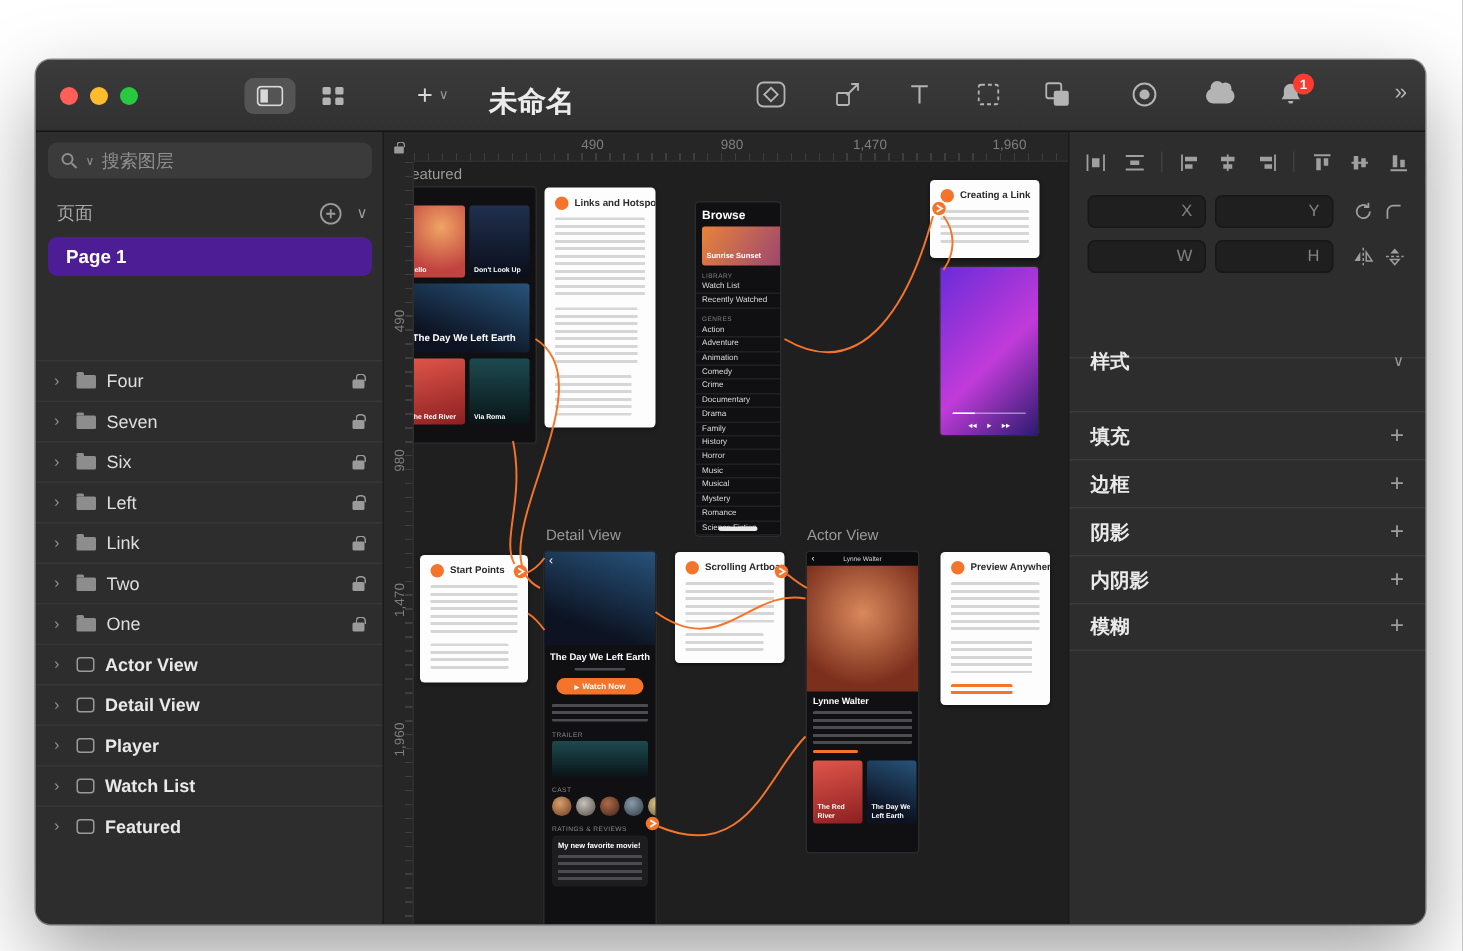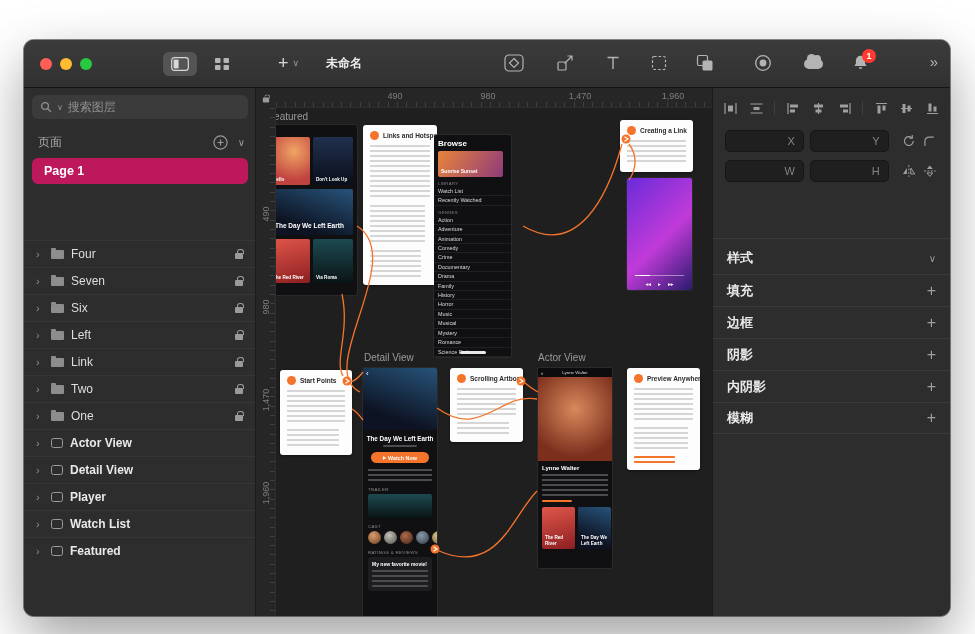--- a/index.html
+++ b/index.html
@@ -14,39 +14,39 @@
   .tl{position:absolute;top:18px;width:12px;height:12px;border-radius:50%;}
   .tl.red{left:16px;background:#FF5F57;}
   .tl.yellow{left:36px;background:#FEBC2E;}
   .tl.green{left:56px;background:#28C840;}
   .seg{position:absolute;top:12px;width:34px;height:24px;border-radius:6px;display:flex;align-items:center;justify-content:center;}
   .seg.active{background:#545454;}
   .tb-ic{position:absolute;top:14px;display:flex;align-items:center;justify-content:center;color:#b4b4b4;}
   .insert{position:absolute;left:254px;top:12px;display:flex;align-items:center;gap:4px;color:#d8d8d8;}
   .insert .plus{font-size:18px;line-height:22px;}
   .insert .chev{font-size:9px;color:#9a9a9a;}
-  .doc-title{position:absolute;left:302px;top:15px;color:#ececec;font-size:12px;font-weight:bold;}
+  .doc-title{position:absolute;left:302px;top:15px;color:#ececec;font-size:19px;font-weight:bold;}
   .badge{position:absolute;top:-5px;right:-7px;min-width:14px;height:14px;border-radius:7px;background:#FF3B30;
     color:#fff;font-size:9px;font-weight:bold;display:flex;align-items:center;justify-content:center;padding:0 3px;}
   .overflow{position:absolute;right:12px;top:13px;color:#b4b4b4;font-size:15px;}
   .cloud{width:19px;height:10px;background:#b4b4b4;border-radius:6px;position:relative;margin-top:5px;}
   .cloud::before{content:"";position:absolute;left:3px;top:-5px;width:9px;height:9px;border-radius:50%;background:#b4b4b4;}
   .cloud::after{content:"";position:absolute;left:9px;top:-4px;width:8px;height:8px;border-radius:50%;background:#b4b4b4;}
 
   
   .sidebar{position:absolute;left:0;top:48px;bottom:0;width:232px;background:#2d2d2d;border-right:1px solid #1b1b1b;}
   .search{position:absolute;left:8px;top:7px;width:216px;height:24px;background:#3b3b3b;border-radius:6px;
     display:flex;align-items:center;padding:0 8px;gap:5px;}
   .search input{background:transparent;border:none;outline:none;color:#e8e8e8;font-size:12px;width:150px;}
   .search input::placeholder{color:#8f8f8f;}
   .pages-head{position:absolute;left:14px;top:44px;right:10px;height:20px;display:flex;align-items:center;color:#a8a8a8;font-size:12px;}
   .pages-head .spacer{flex:1;}
   .page-row{position:absolute;left:8px;width:216px;height:26px;border-radius:6px;display:flex;align-items:center;
     padding:0 12px;color:#e2e2e2;font-size:12.5px;}
-  .page-row.selected{background:#be185d;color:#fff;font-weight:bold;}
+  .page-row.selected{background:#4c1d95;color:#fff;font-weight:bold;}
   .layers{position:absolute;left:0;top:152px;right:0;}
   .srow{height:27px;border-top:1px solid #363636;display:flex;align-items:center;padding:0 12px;gap:7px;}
   .srow .disc{color:#8f8f8f;font-size:11px;width:8px;}
   .srow .rname{color:#dedede;font-size:12px;flex:1;}
   .srow.ab .rname{font-weight:bold;color:#e9e9e9;}
   .folder{width:13px;height:9px;background:#8d8d8d;border-radius:1px;position:relative;flex:none;}
   .folder::before{content:"";position:absolute;top:-2px;left:0;width:5px;height:2px;background:#8d8d8d;border-radius:1px 1px 0 0;}
   .abicon{width:12px;height:10px;border:1.3px solid #9a9a9a;border-radius:2.5px;flex:none;}
   .lock{position:relative;width:8px;height:6px;background:#9a9a9a;border-radius:1px;margin-top:3px;flex:none;}
   .lock::before{content:"";position:absolute;top:-4px;left:1.5px;width:5px;height:4px;border:1px solid #9a9a9a;border-bottom:none;border-radius:3px 3px 0 0;}
@@ -351,21 +351,21 @@
       <div class="note" style="left:87px;top:17px;width:74px;height:160px;">
         <div class="note-head">
           <span class="note-dot"></span>
           <span class="note-title">Links and Hotspots</span>
         </div>
         <div class="skel" style="height:52px;"></div>
         <div class="skel" style="height:37px;margin-top:8px;width:92%;"></div>
         <div class="skel" style="height:27px;margin-top:8px;width:85%;"></div>
       </div>
 
-      <div class="artboard" style="left:158px;top:27px;width:77px;height:222px;">
+      <div class="artboard" style="left:188px;top:27px;width:56px;height:222px;">
         <div class="bhead">Browse</div>
         <div class="poster g-sunset" style="width:65px;height:26px;margin:0 4px;">
           <span style="font-size:5px;">Sunrise Sunset</span>
           </div>
         <div class="bsec">LIBRARY</div>
         <div>
             <div class="bitem">Watch List</div>
             <div class="bitem">Recently Watched</div>
           </div>
         <div class="bsec">GENRES</div>
@@ -585,21 +585,21 @@
           <path d="M10 4 L14 10 H10 Z" fill="none" stroke="#9f9f9f"></path>
         </svg>
       <svg class="ic" width="16" height="14" viewBox="0 0 16 14">
         <path d="M2 7h12" stroke="#9f9f9f" stroke-width="1" stroke-dasharray="2 1.5"></path>
         <path d="M5 5 L11 5 L8 1.5 Z" fill="#9f9f9f"></path>
           <path d="M5 9 L11 9 L8 12.5 Z" fill="none" stroke="#9f9f9f"></path>
         </svg>
     </div>
 
     <div class="hdiv" style="top:150px"></div>
-    <div class="style-head" style="top:154px">
+    <div class="style-head" style="top:137px">
       <span>样式</span>
       <span class="chev">∨</span>
     </div>
 
     <div class="sec-row" style="top:186px">
       <span>填充</span>
       <span class="plus">+</span>
     </div>
     <div class="sec-row" style="top:218px">
       <span>边框</span>

